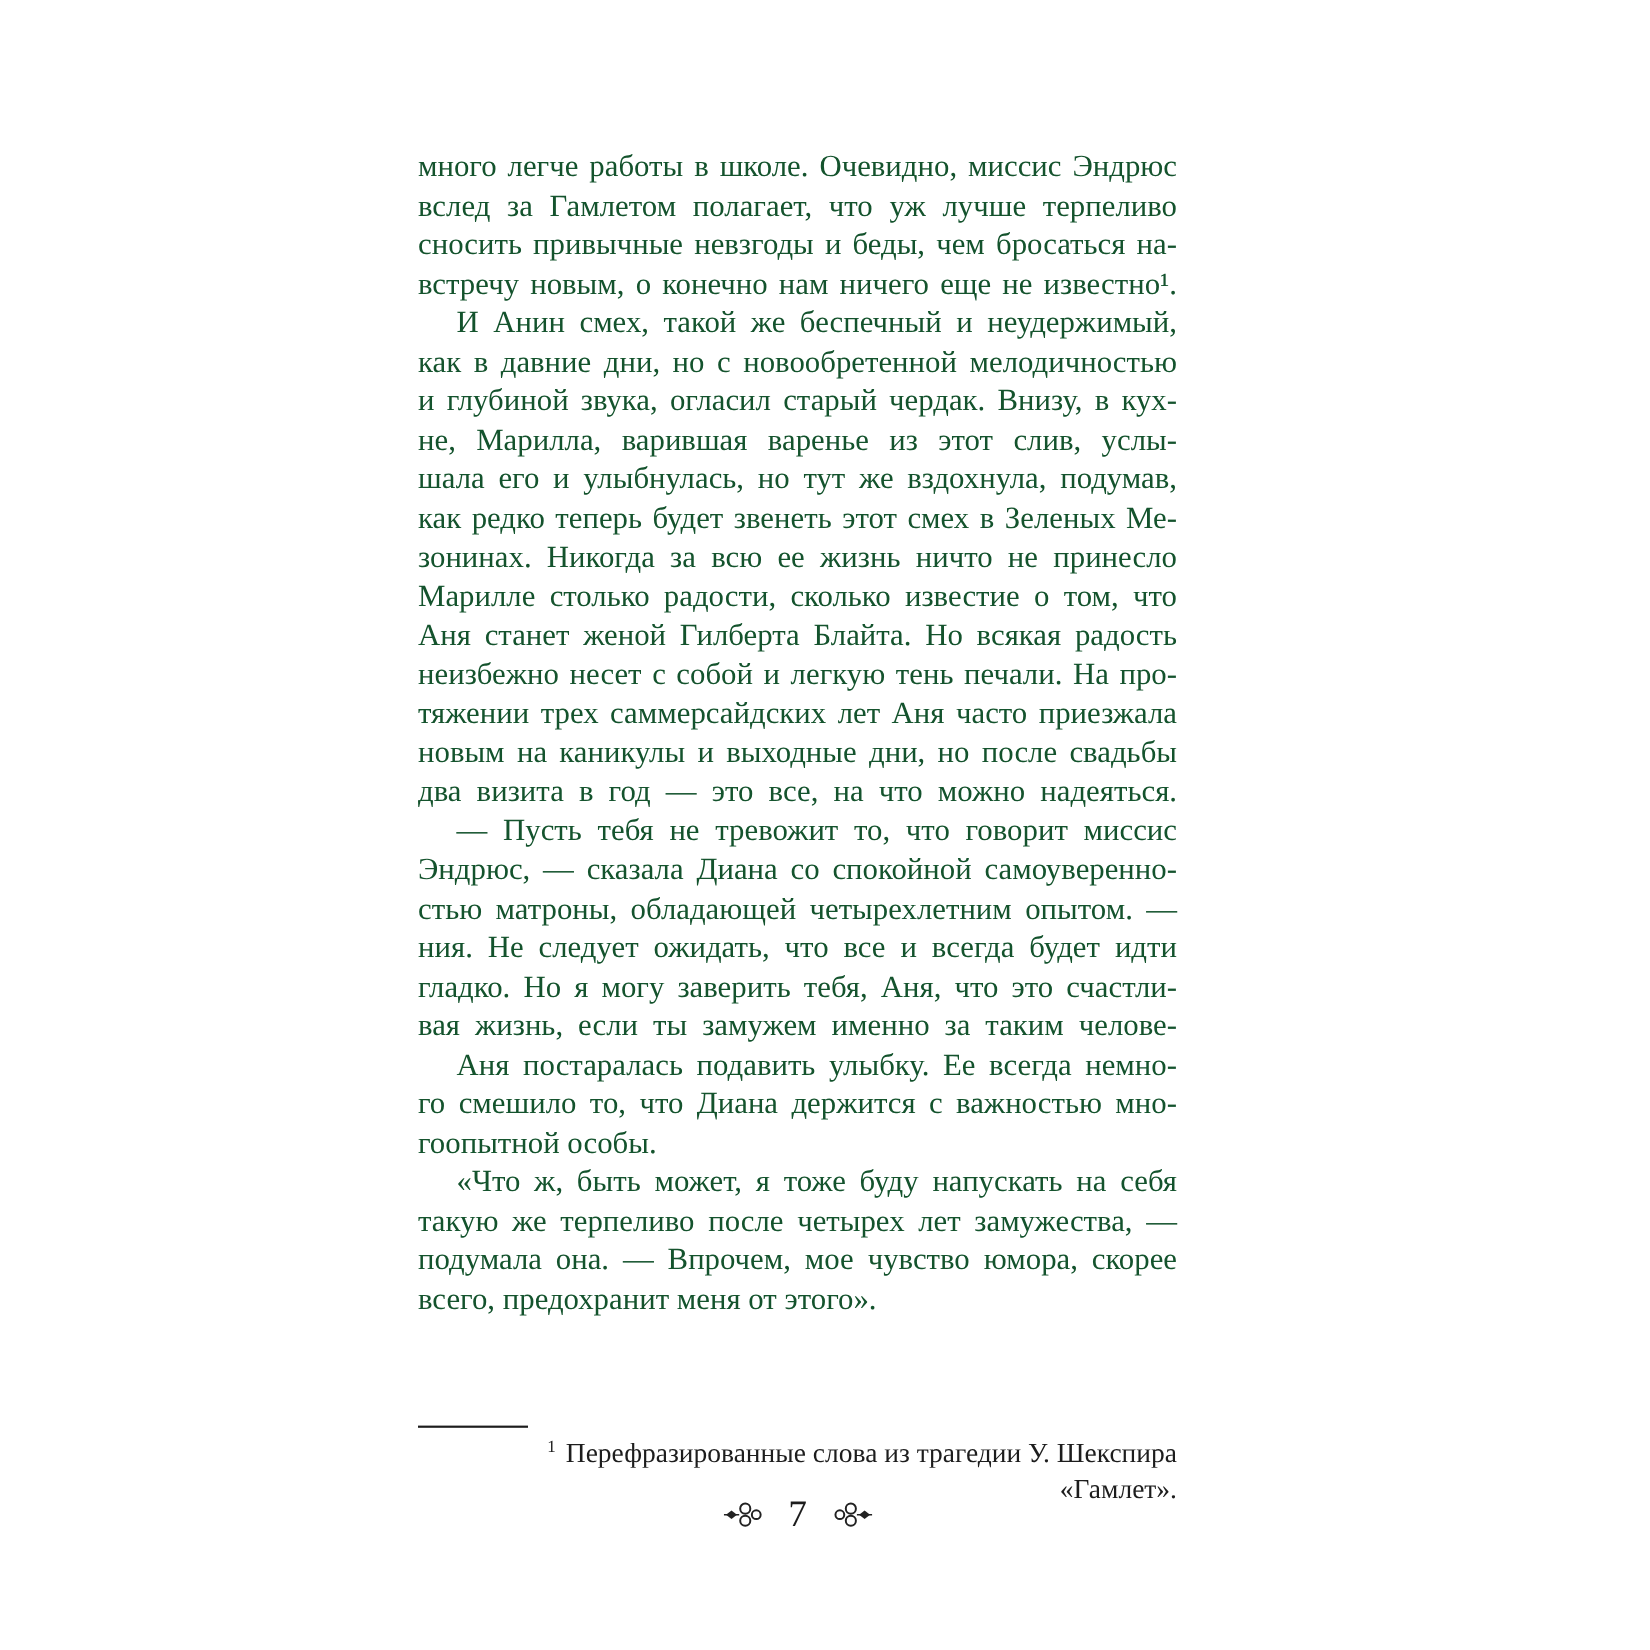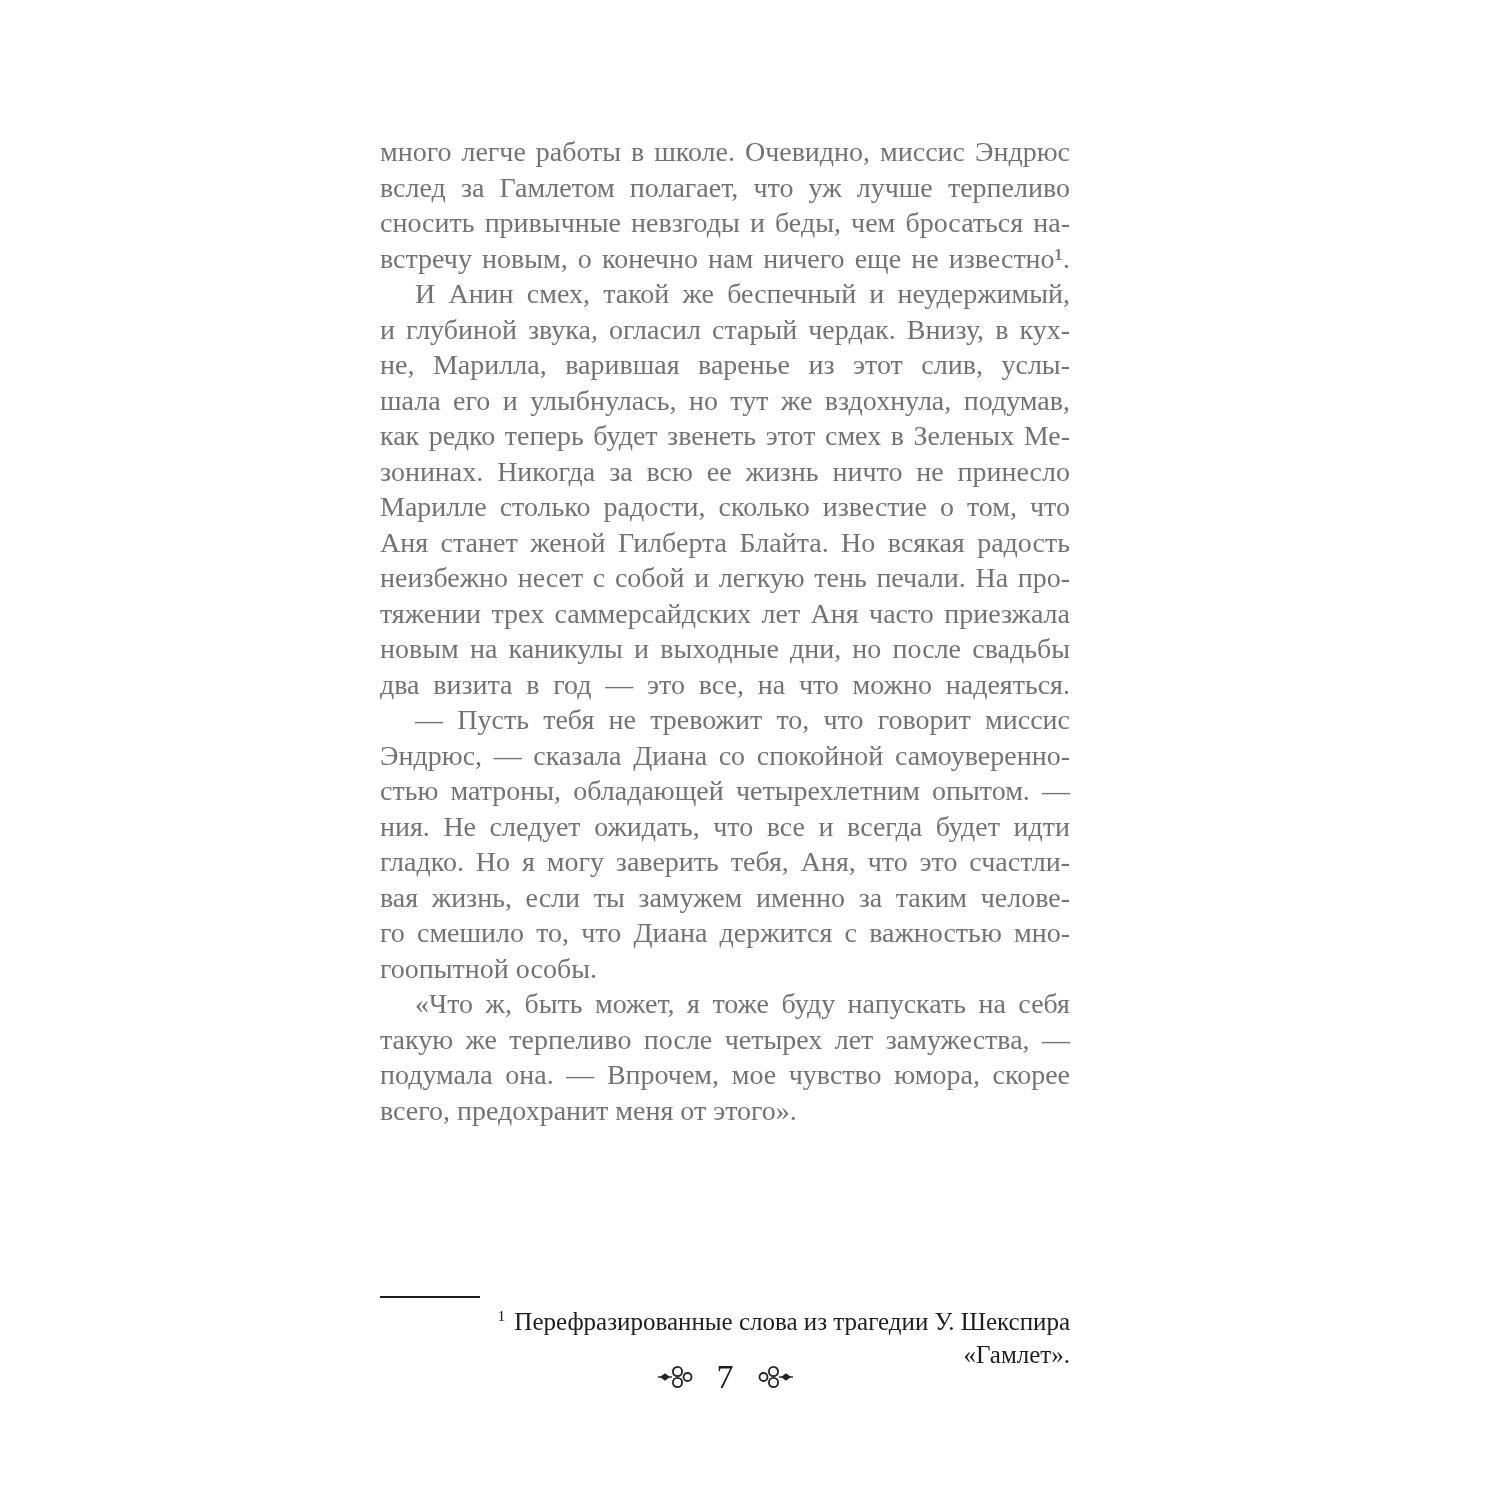--- a/index.html
+++ b/index.html
@@ -19,21 +19,21 @@
     color: #1d1d1d;
   }
   
   .text-block {
     position: absolute;
     left: 380px;
     top: 134px;
     width: 690px;
     font-size: 28px;
     line-height: 35.5px;
-    color: #737373;
+    color: #14532d;
   }
   .paragraph { margin: 0; padding: 0; }
   .line {
     text-align: justify;
     text-align-last: justify;
     white-space: normal;
   }
   .line.indent { padding-left: 35px; }
   .line.last { text-align-last: left; }
 
@@ -89,20 +89,21 @@
 
   <div class="text-block">
       <div class="paragraph">
         <div class="line">много легче работы в школе. Очевидно, миссис Эндрюс</div>
         <div class="line">вслед за Гамлетом полагает, что уж лучше терпеливо</div>
         <div class="line">сносить привычные невзгоды и беды, чем бросаться на-</div>
         <div class="line">встречу новым, о конечно нам ничего еще не известно¹.</div>
       </div>
       <div class="paragraph">
         <div class="line indent">И Анин смех, такой же беспечный и неудержимый,</div>
+        <div class="line">как в давние дни, но с новообретенной мелодичностью</div>
         <div class="line">и глубиной звука, огласил старый чердак. Внизу, в кух-</div>
         <div class="line">не, Марилла, варившая варенье из этот слив, услы-</div>
         <div class="line">шала его и улыбнулась, но тут же вздохнула, подумав,</div>
         <div class="line">как редко теперь будет звенеть этот смех в Зеленых Ме-</div>
         <div class="line">зонинах. Никогда за всю ее жизнь ничто не принесло</div>
         <div class="line">Марилле столько радости, сколько известие о том, что</div>
         <div class="line">Аня станет женой Гилберта Блайта. Но всякая радость</div>
         <div class="line">неизбежно несет с собой и легкую тень печали. На про-</div>
         <div class="line">тяжении трех саммерсайдских лет Аня часто приезжала</div>
         <div class="line">новым на каникулы и выходные дни, но после свадьбы</div>
@@ -110,20 +111,21 @@
       </div>
       <div class="paragraph">
         <div class="line indent">— Пусть тебя не тревожит то, что говорит миссис</div>
         <div class="line">Эндрюс, — сказала Диана со спокойной самоуверенно-</div>
         <div class="line">стью матроны, обладающей четырехлетним опытом. —</div>
         <div class="line">ния. Не следует ожидать, что все и всегда будет идти</div>
         <div class="line">гладко. Но я могу заверить тебя, Аня, что это счастли-</div>
         <div class="line">вая жизнь, если ты замужем именно за таким челове-</div>
       </div>
       <div class="paragraph">
+        <div class="line indent">Аня постаралась подавить улыбку. Ее всегда немно-</div>
         <div class="line">го смешило то, что Диана держится с важностью мно-</div>
         <div class="line last">гоопытной особы.</div>
       </div>
       <div class="paragraph">
         <div class="line indent">«Что ж, быть может, я тоже буду напускать на себя</div>
         <div class="line">такую же терпеливо после четырех лет замужества, —</div>
         <div class="line">подумала она. — Впрочем, мое чувство юмора, скорее</div>
         <div class="line last">всего, предохранит меня от этого».</div>
       </div>
     </div>

